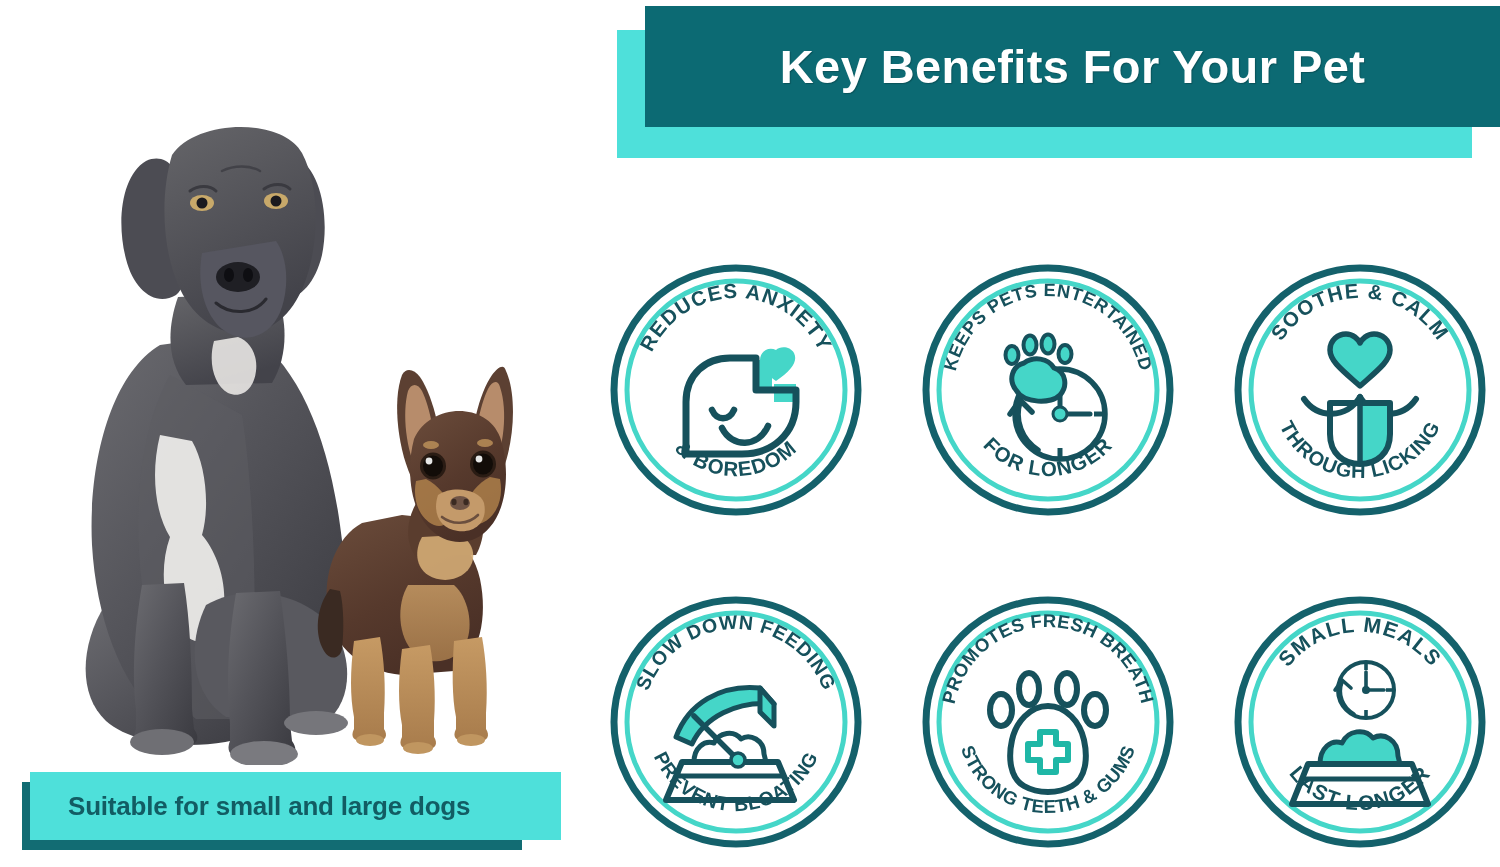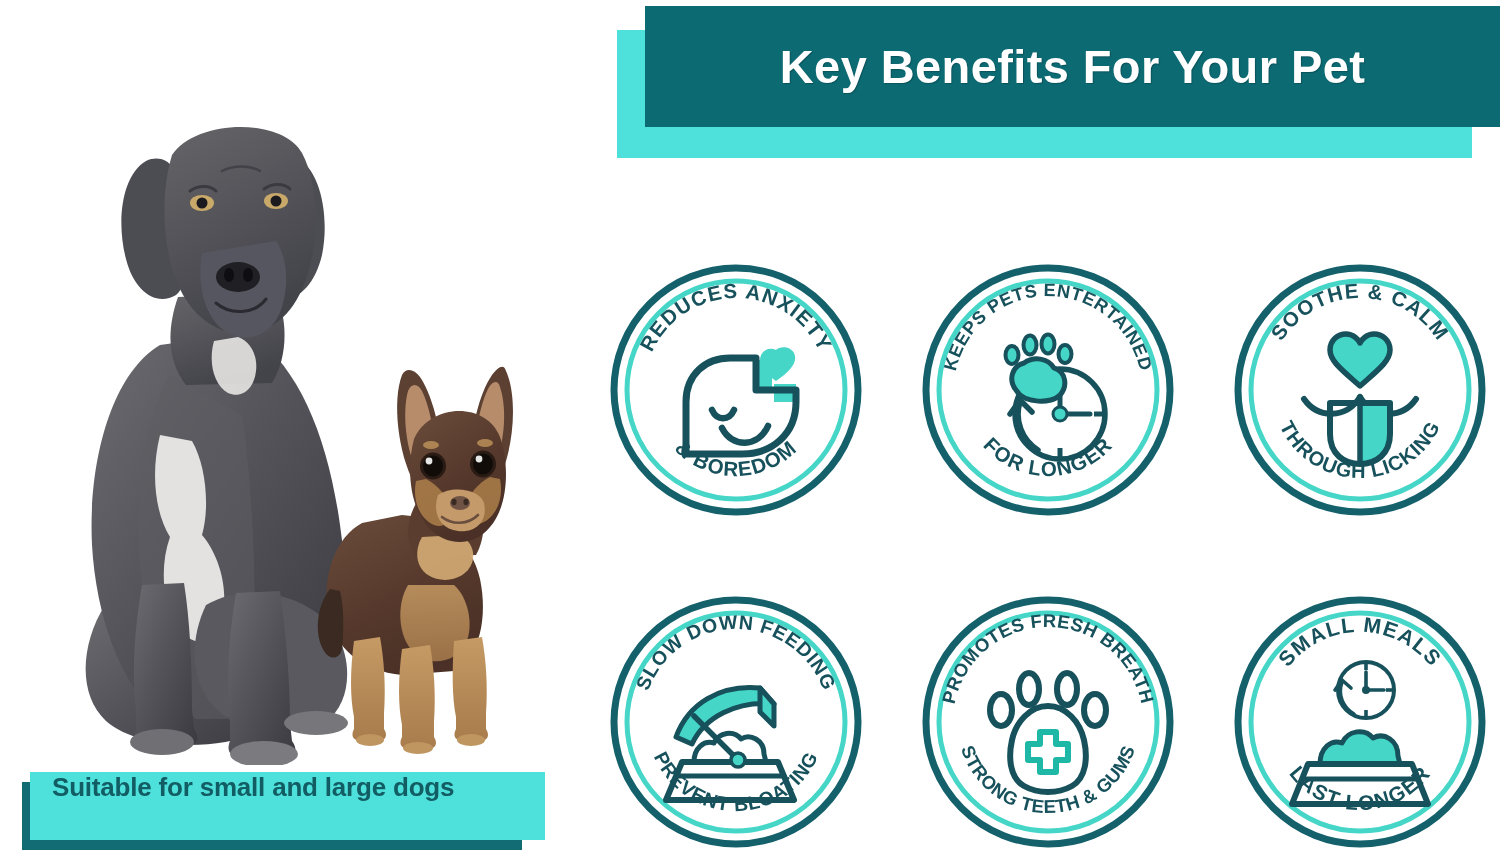--- a/index.html
+++ b/index.html
@@ -53,21 +53,22 @@
     background: #126C73;
   }
   #caption-box {
     position: absolute;
     left: 8px;
     top: 0px;
     width: 515px;
     height: 68px;
     background: #4EE0DA;
     display: flex;
-    align-items: flex-start;
+    align-items: center;
+    padding-left: 16px;
   }
   #caption-text {
     margin-left: 22px;
     font-size: 26px;
     font-weight: bold;
     color: #125C63;
     letter-spacing: -0.2px;
     white-space: nowrap;
   }
 

